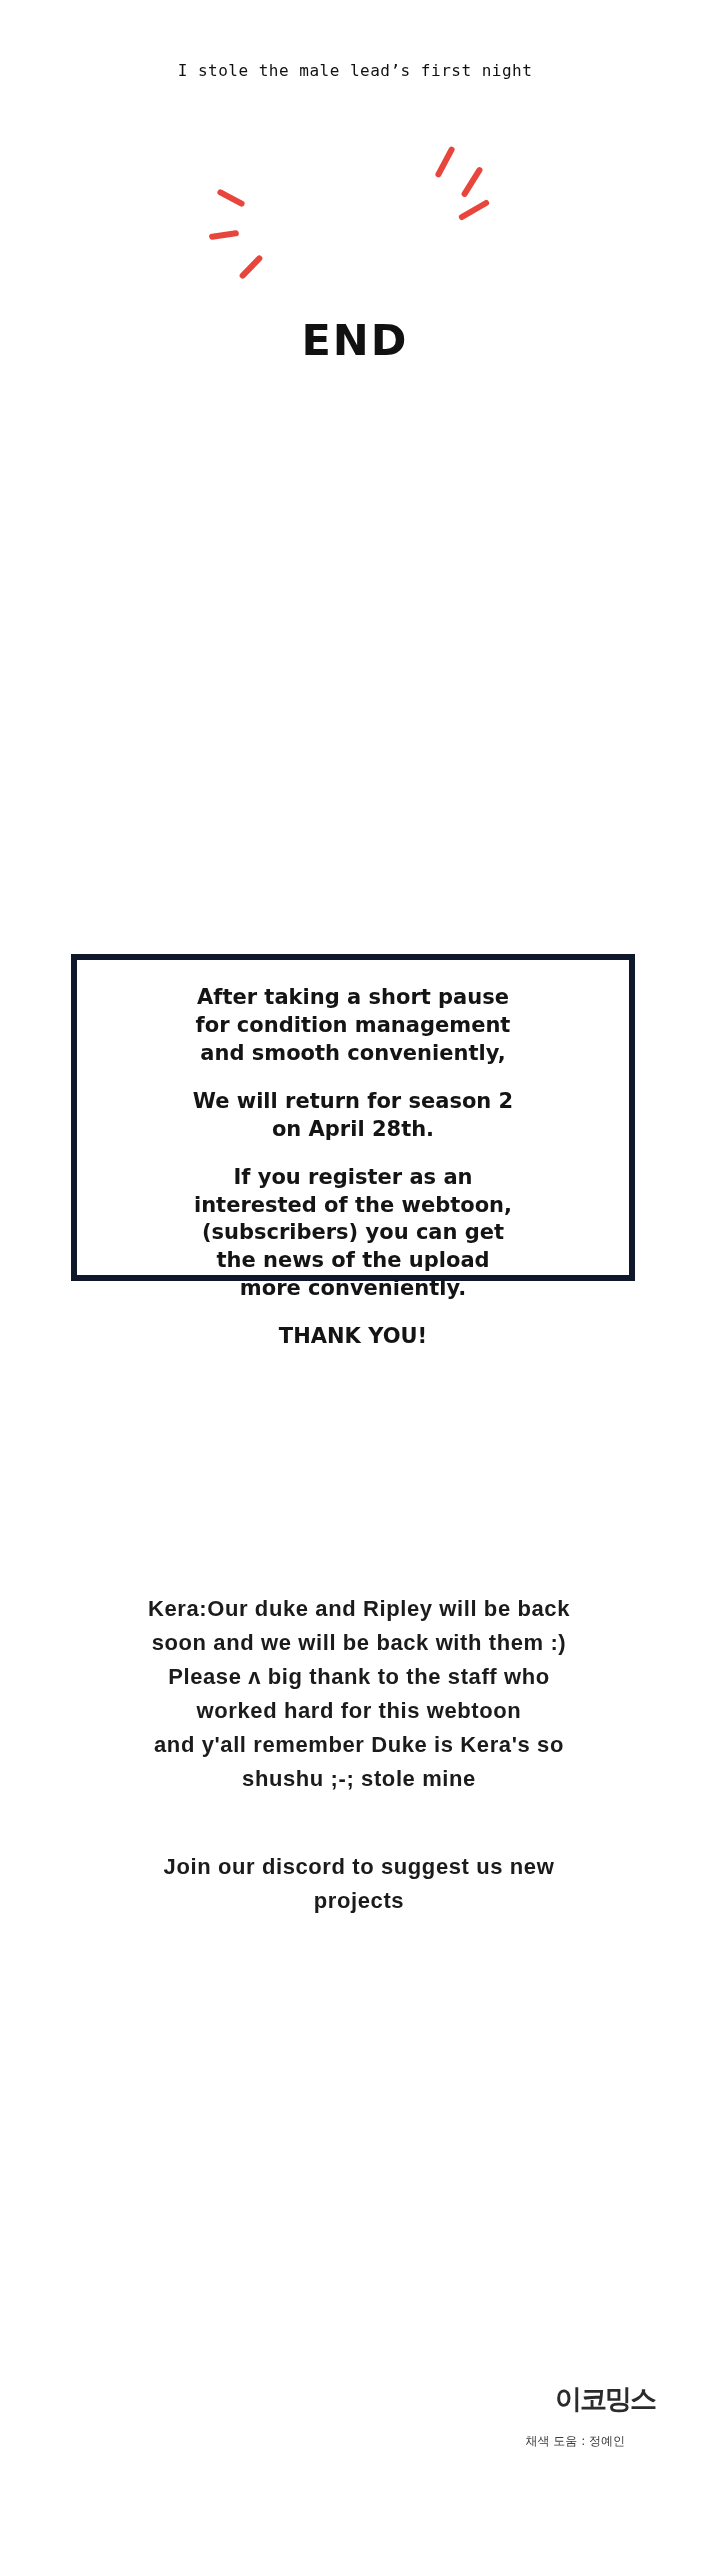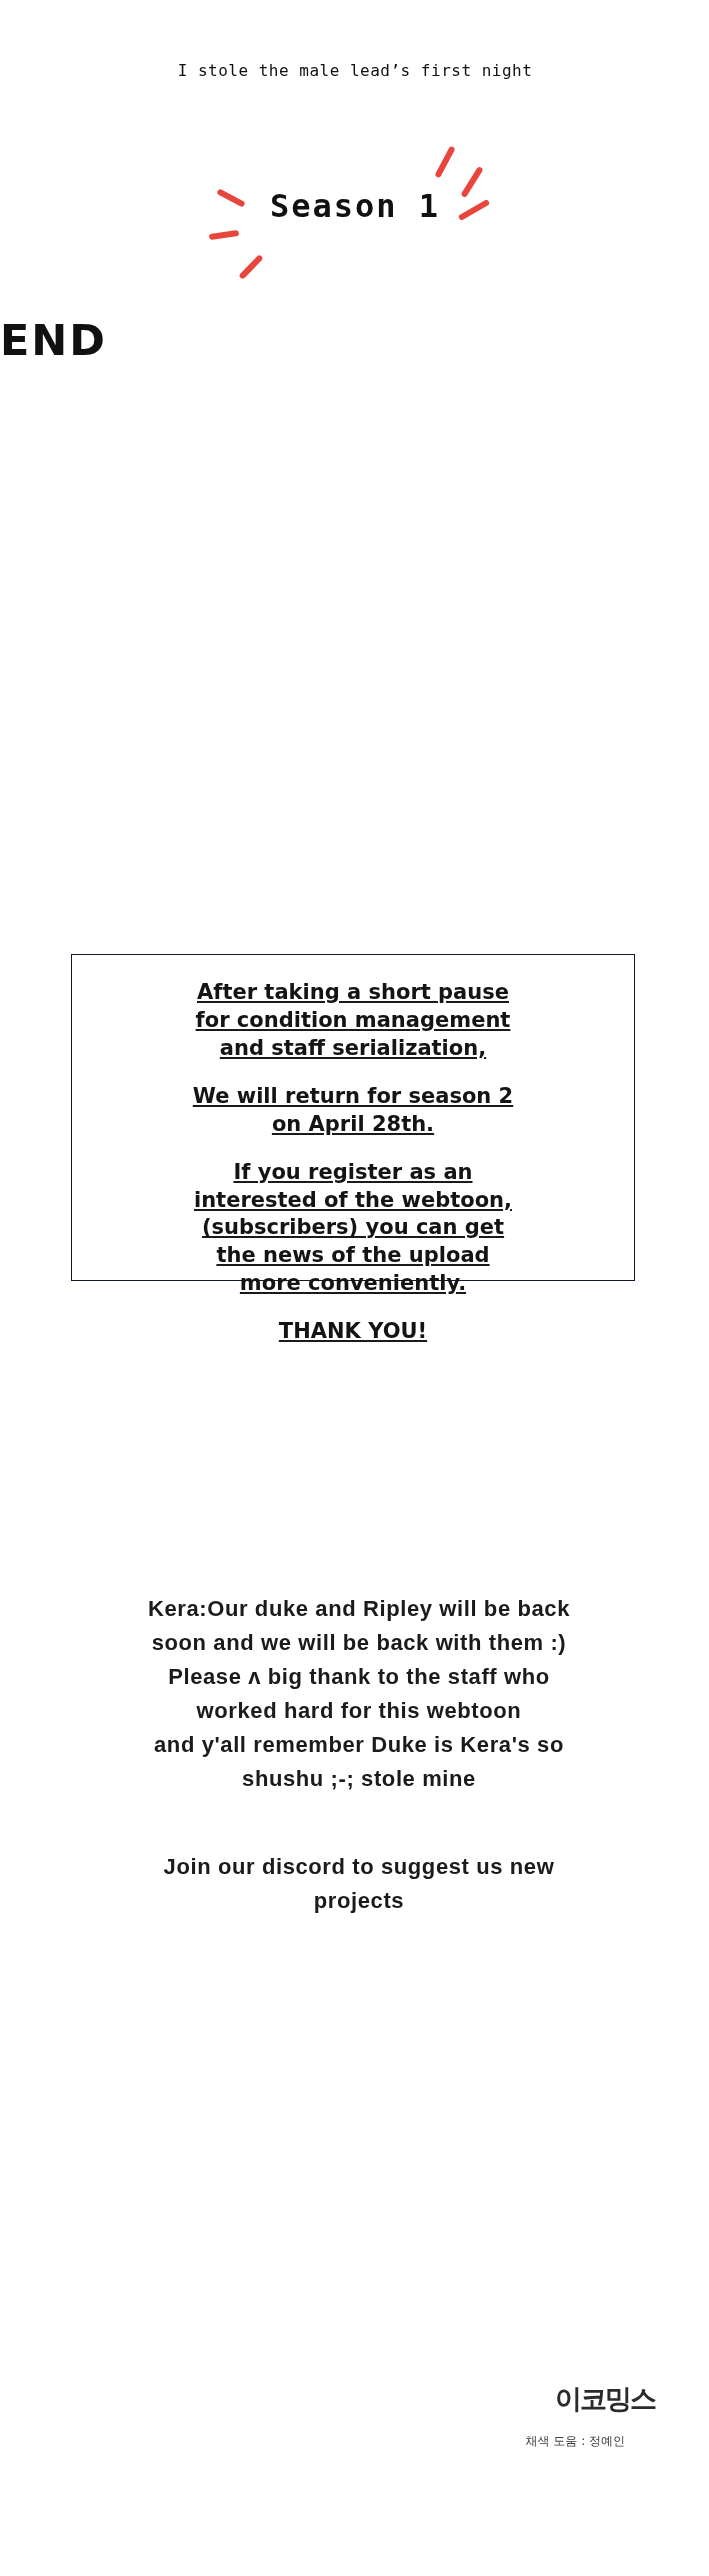--- a/index.html
+++ b/index.html
@@ -63,38 +63,38 @@
   .spark.r1 { width: 34px; height: 6px; top: -28px; left: 428px; transform: rotate(-62deg); }
   .spark.r2 { width: 34px; height: 6px; top: -8px;  left: 455px; transform: rotate(-58deg); }
   .spark.r3 { width: 34px; height: 6px; top: 20px;  left: 457px; transform: rotate(-30deg); }
 
   
   .end-text {
     position: absolute;
     top: 315px;
     left: 0;
     width: 710px;
+    text-align: center;
     font-family: "DejaVu Sans", sans-serif;
     font-weight: bold;
     font-size: 43px;
     letter-spacing: 2px;
     color: #111111;
   }
 
   
   .notice-box {
     position: absolute;
     top: 954px;
     left: 71px;
     width: 564px;
     height: 327px;
-    border: 1px solid #0f172a;
+    border: 6px solid #0f172a;
     box-sizing: border-box;
     background: #ffffff;
-    text-decoration: underline;
   }
   .notice-inner {
     padding: 24px 30px 0 30px;
     text-align: center;
     font-family: "DejaVu Sans", sans-serif;
     font-weight: bold;
     font-size: 21px;
     line-height: 1.33;
     color: #141414;
   }
@@ -154,31 +154,30 @@
 
 <div class="title">I stole the male lead’s first night</div>
 
 <div class="season-wrap">
   <span class="spark l1"></span>
   <span class="spark l2"></span>
   <span class="spark l3"></span>
   <span class="spark r1"></span>
   <span class="spark r2"></span>
   <span class="spark r3"></span>
-  <div class="season-text">Season 1</div>
 </div>
 
 <div class="end-text">END</div>
 
 <div class="notice-box">
   <div class="notice-inner">
     <p class="notice-para">
       <span class="notice-line">After taking a short pause</span>
       <span class="notice-line">for condition management</span>
-      <span class="notice-line">and staff serialization,</span>
+      <span class="notice-line">and smooth conveniently,</span>
     </p>
     <p class="notice-para">
       <span class="notice-line">We will return for season 2</span>
       <span class="notice-line">on April 28th.</span>
     </p>
     <p class="notice-para">
       <span class="notice-line">If you register as an</span>
       <span class="notice-line">interested of the webtoon,</span>
       <span class="notice-line">(subscribers) you can get</span>
       <span class="notice-line">the news of the upload</span>

